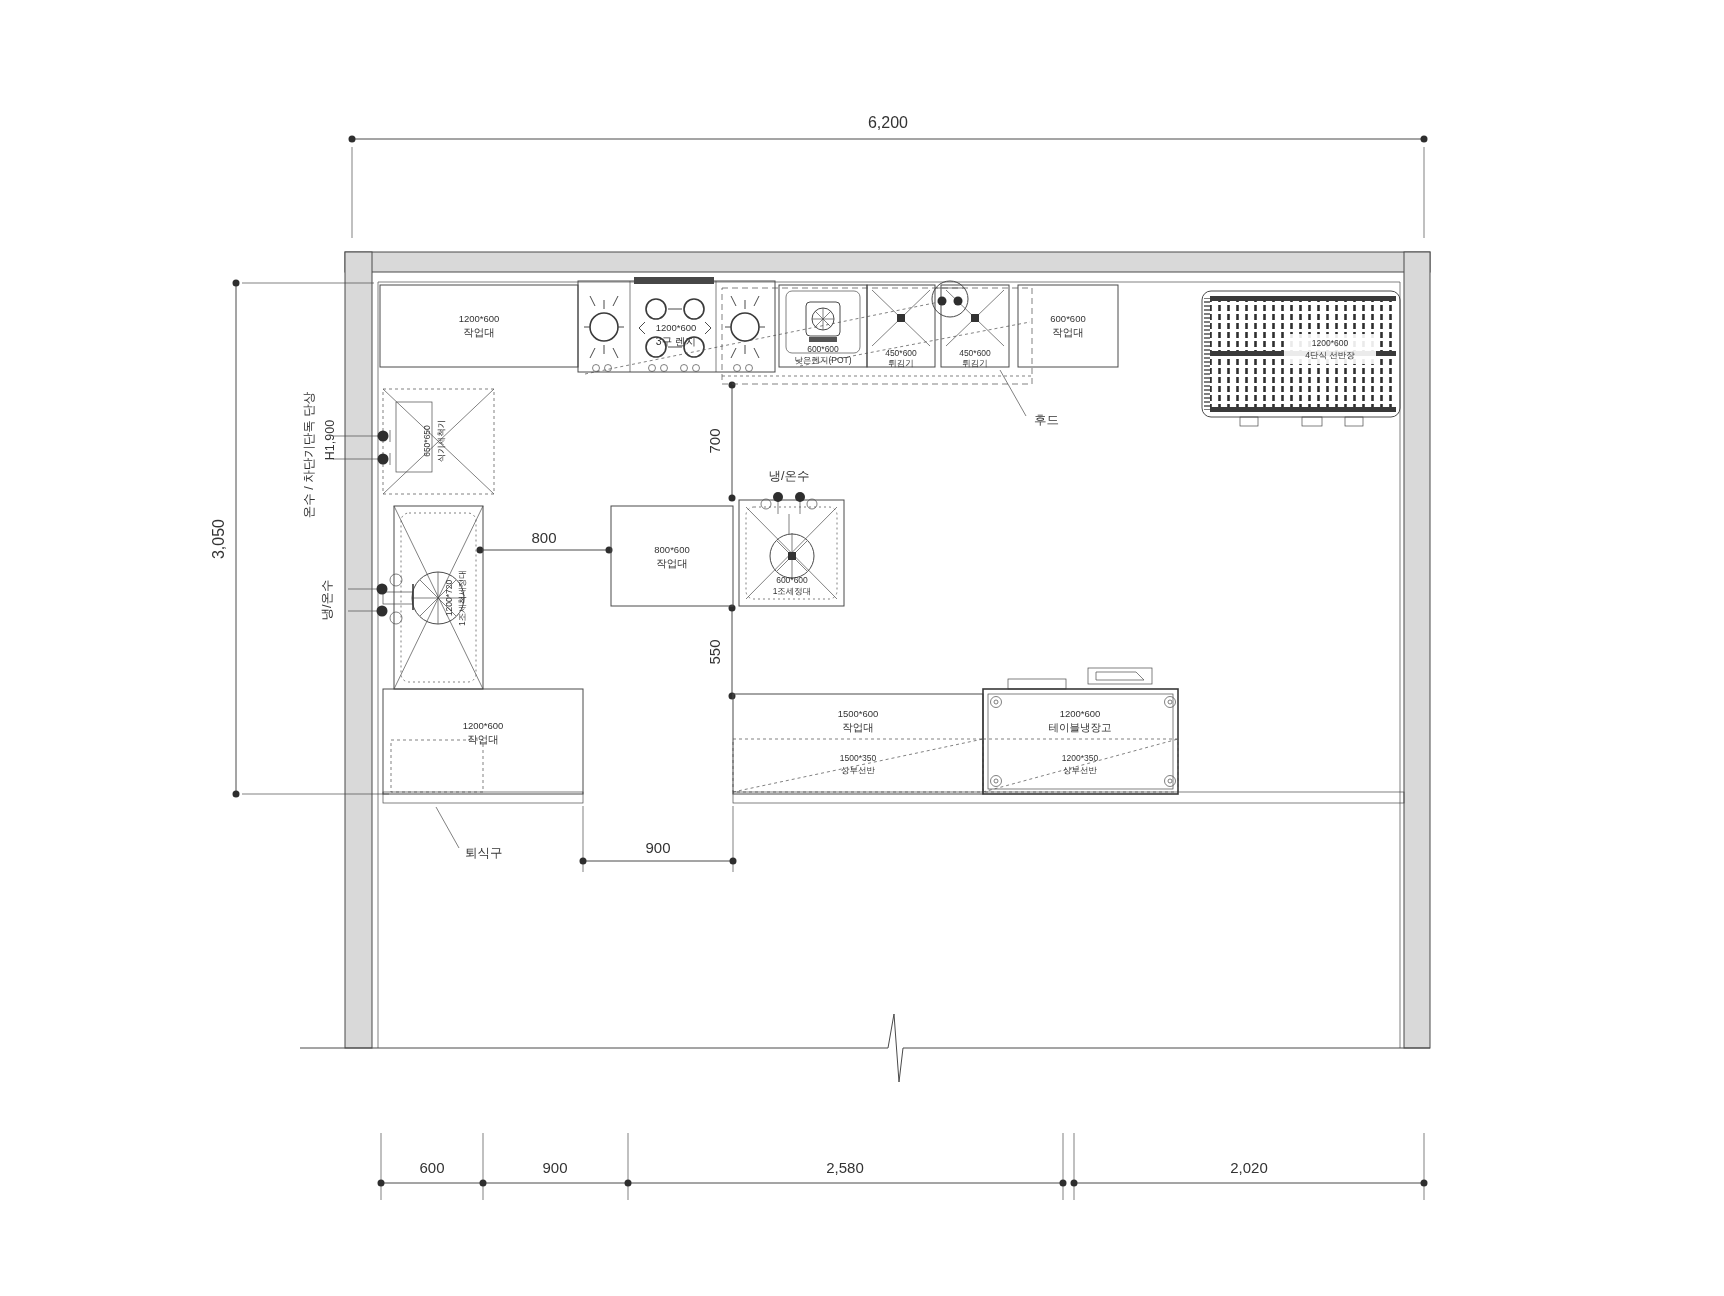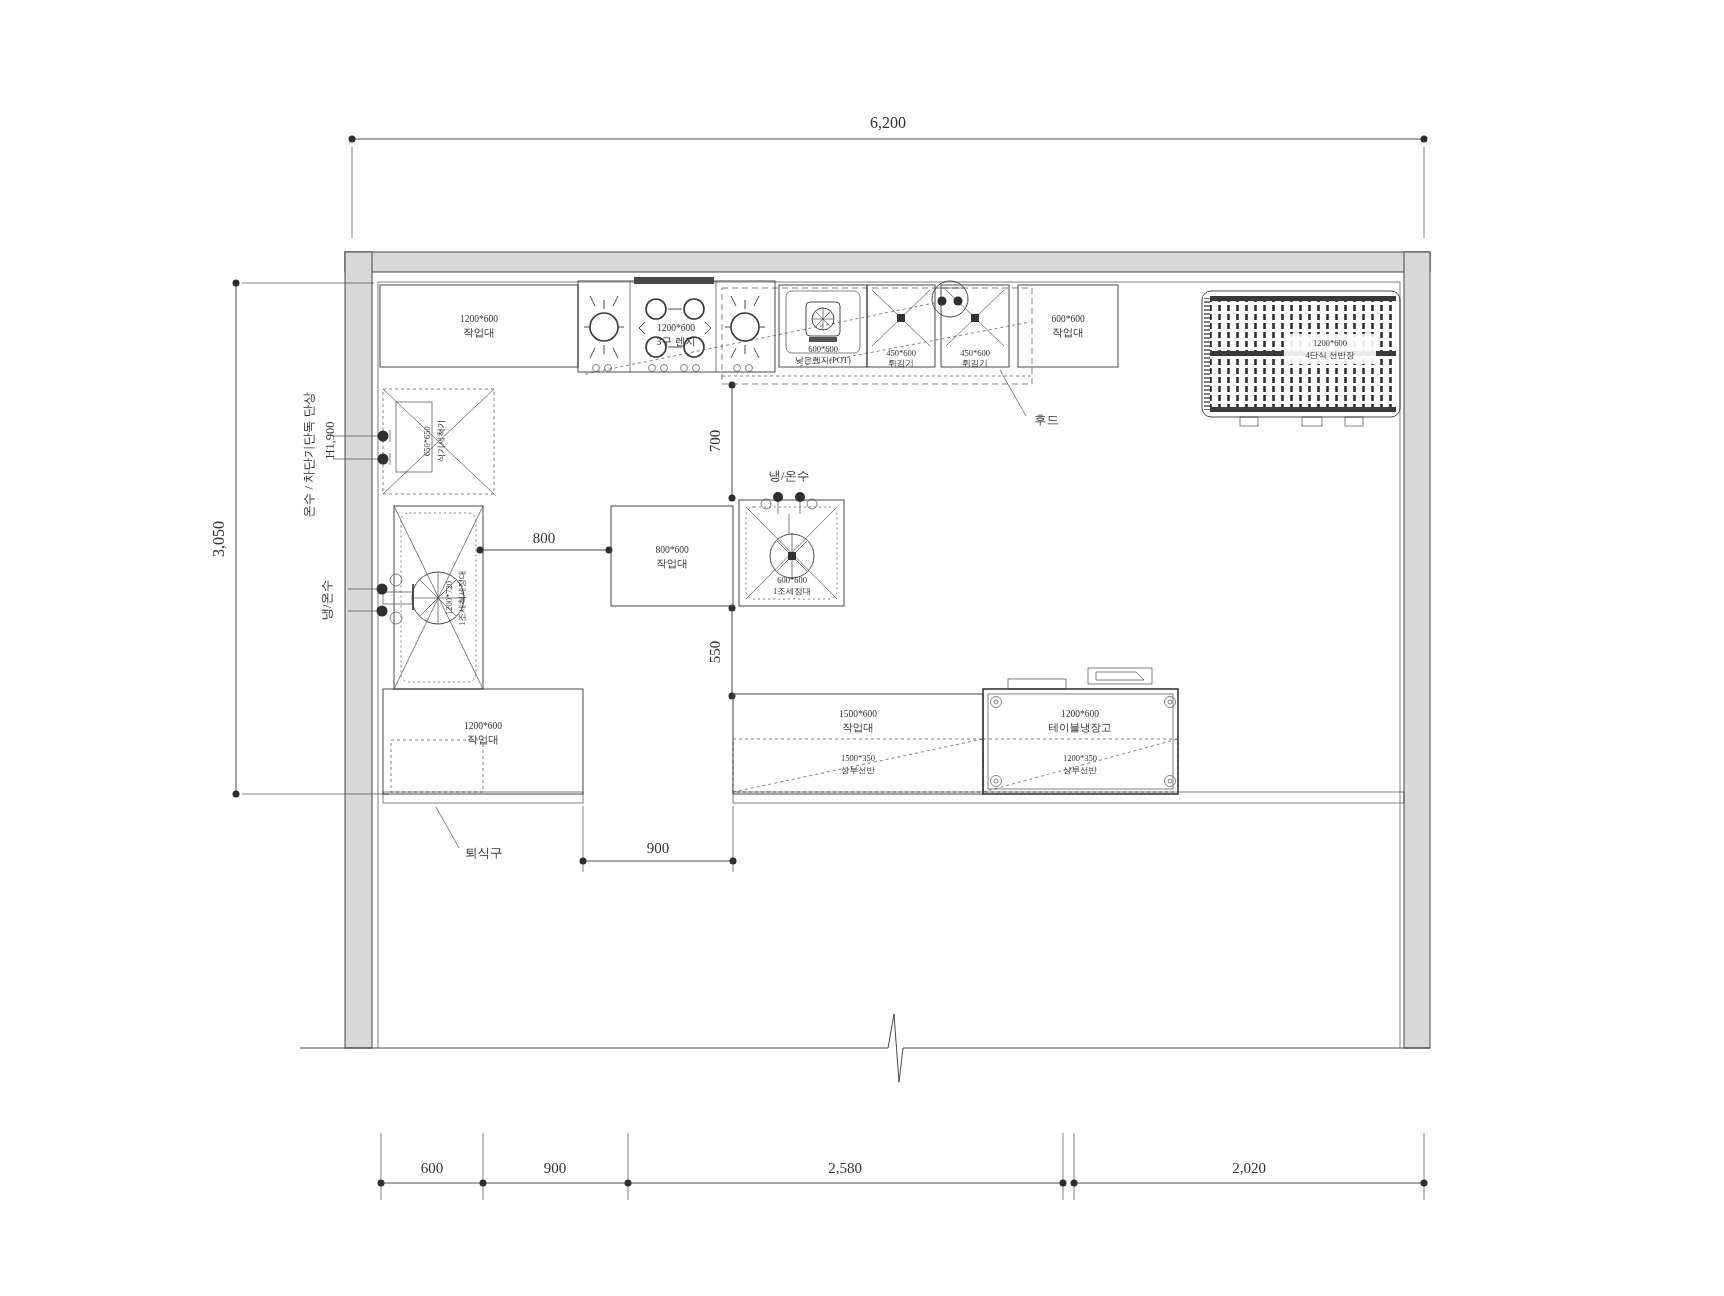--- a/index.html
+++ b/index.html
@@ -1,17 +1,17 @@
 <!DOCTYPE html>
 <html><head>
 <meta charset="utf-8">
 <style>
   html,body{margin:0;padding:0;background:#ffffff;}
   .canvas{position:relative;width:1724px;height:1296px;background:#fff;overflow:hidden;
-          font-family:Liberation Serif, serif;}
+          font-family:Liberation Sans, sans-serif;}
   svg{display:block}
   .ln{stroke:#4a4a4a;fill:none;stroke-width:1;}
   .lnt{stroke:#4a4a4a;fill:none;stroke-width:.7;}
   .ln2{stroke:#3a3a3a;fill:none;stroke-width:1.6;}
   .dash{stroke-dasharray:6 4;}
   .dashs{stroke-dasharray:3 3;}
   .dotb{stroke-dasharray:2 3;}
   .wall{fill:#d9d9d9;stroke:#4a4a4a;stroke-width:1;}
   .dot{fill:#2e2e2e;stroke:none;}
   .t{fill:#333;stroke:none;}

